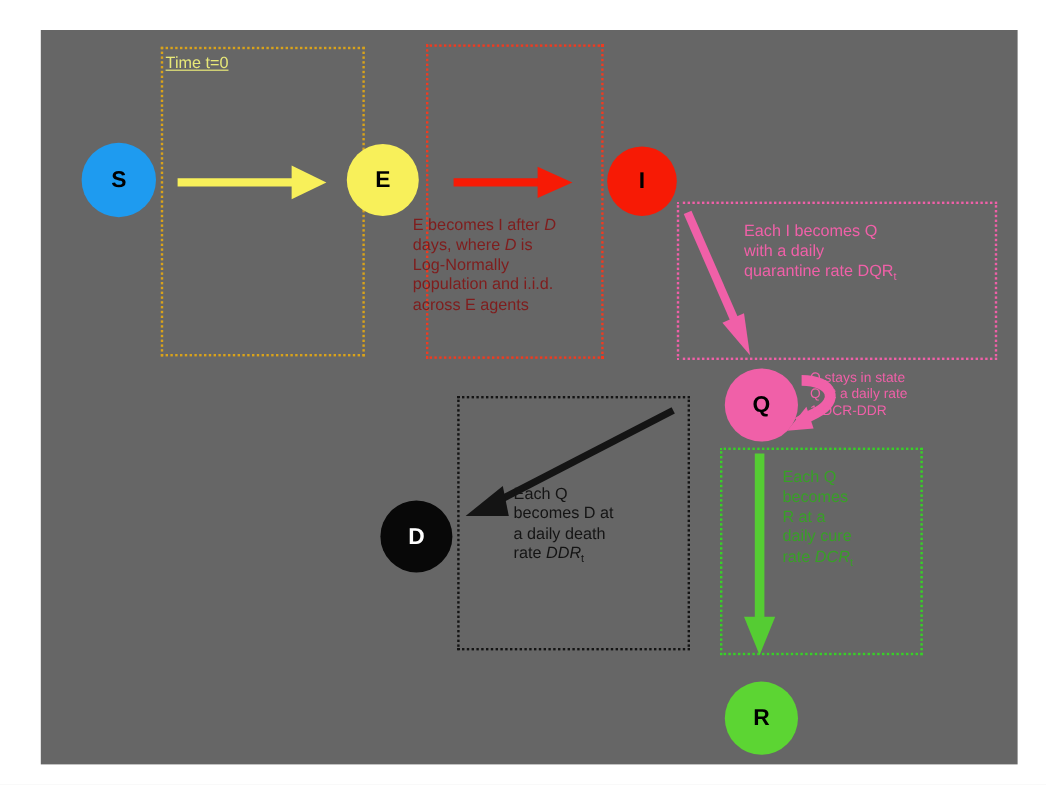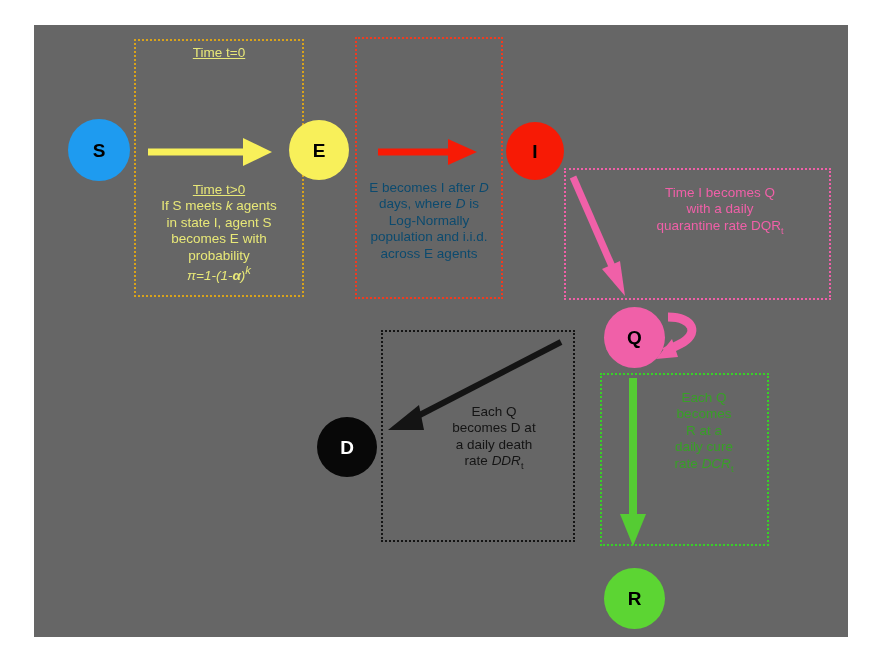--- a/index.html
+++ b/index.html
@@ -54,40 +54,39 @@
   }
   .box-seed   { left: 134px; top: 39px;  width: 170px; height: 258px; border-color: #D9A31B; }
   .box-expose { left: 355px; top: 37px;  width: 148px; height: 262px; border-color: #F03B20; }
   .box-quar   { left: 564px; top: 168px; width: 267px; height: 132px; border-color: #F060A8; }
   .box-death  { left: 381px; top: 330px; width: 194px; height: 212px; border-color: #141414; }
   .box-cure   { left: 600px; top: 373px; width: 169px; height: 173px; border-color: #38D127; }
 
   
   .ann {
     position: absolute;
-    text-align: center;
     line-height: 1.22;
     font-size: 13.5px;
     white-space: pre-line;
   }
   .ann .hdr {
     display: block;
     text-decoration: underline;
   }
   .ann .formula {
     display: block;
     font-style: italic;
   }
   .ann .formula b { font-weight: bold; }
   .ann sub { font-size: 9px; }
   .ann i   { font-style: italic; }
 
   .ann-seed-top { left: 138px; top: 45px;  width: 162px; color: #E8E878; }
   .ann-seed-bot { left: 136px; top: 182px; width: 166px; color: #E8E878; }
-  .ann-expose   { left: 356px; top: 180px; width: 146px; color: #0c4a6e; }
+  .ann-expose   { left: 344px; top: 180px; width: 146px; color: #7f1d1d; }
   .ann-quar     { left: 620px; top: 185px; width: 200px; color: #F060A8; }
   .ann-qstay    { left: 675px; top: 308px; width: 142px; color: #F060A8; font-size: 11.5px; }
   .ann-death    { left: 428px; top: 404px; width: 132px; color: #141414; }
   .ann-cure     { left: 652px; top: 390px; width: 104px; color: #38A027; }
 
   
   #arrows {
     position: absolute;
     left: 0; top: 0;
     width: 872px;
@@ -136,35 +135,34 @@
     </g>
 
     <g>
       <line x1="633" y1="378" x2="633" y2="518" stroke="#55CC33" stroke-width="8"></line>
       <polygon points="620,514 633,546 646,514" fill="#55CC33"></polygon>
     </g>
   </svg>
 
   <div class="ann ann-seed-top"><span class="hdr">Time t=0</span></div>
 
-  <div class="ann ann-seed-bot"><span class="hdr">Time t&gt;0</span><span>If S meets </span><i>k</i><span> agents
-in state I, agent S
-becomes E with
-probability</span><span class="formula"><i>π</i><span>=1-(1-</span><b>α</b><span>)</span><sup>k</sup></span></div>
 
   <div class="ann ann-expose"><span>E becomes I after </span><i>D</i><span>
 days, where </span><i>D</i><span> is
 Log-Normally
 population and i.i.d.
 across E agents</span></div>
 
-  <div class="ann ann-quar"><span>Time I becomes Q
+  <div class="ann ann-quar"><span>Each I becomes Q
 with a daily
 quarantine rate DQR</span><sub>t</sub></div>
 
+  <div class="ann ann-qstay"><span>Q stays in state
+Q at a daily rate
+1-DCR-DDR</span></div>
 
   <div class="ann ann-death"><span>Each Q
 becomes D at
 a daily death
 rate </span><i>DDR</i><sub>t</sub></div>
 
   <div class="ann ann-cure"><span>Each Q
 becomes
 R at a
 daily cure

